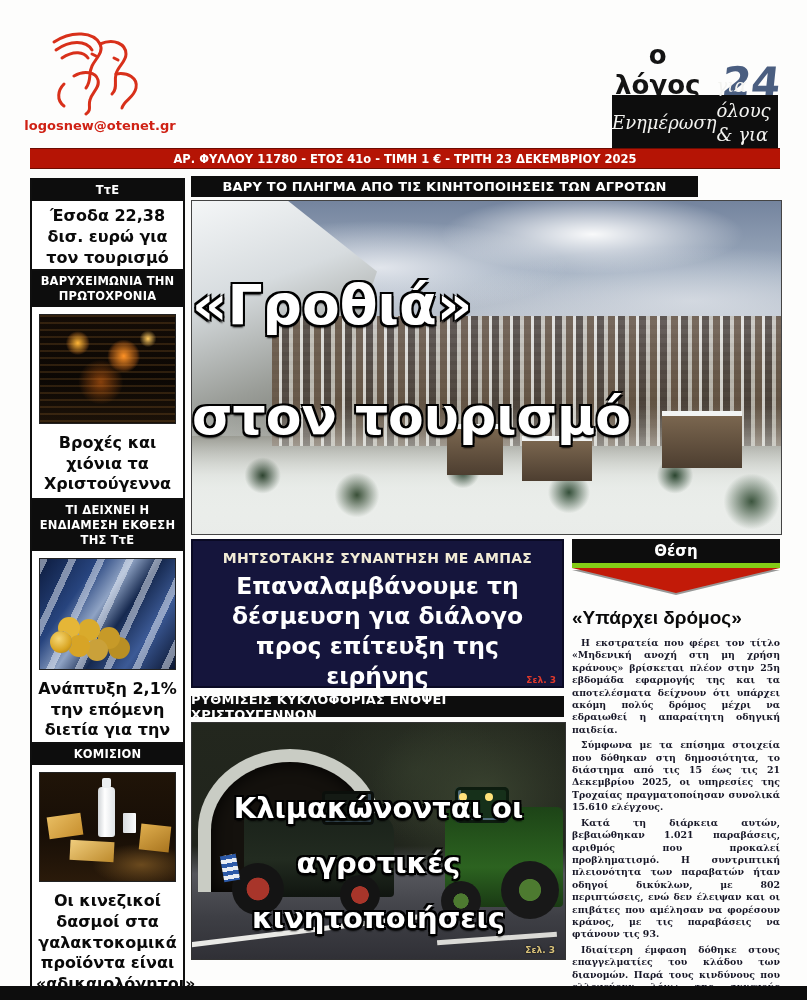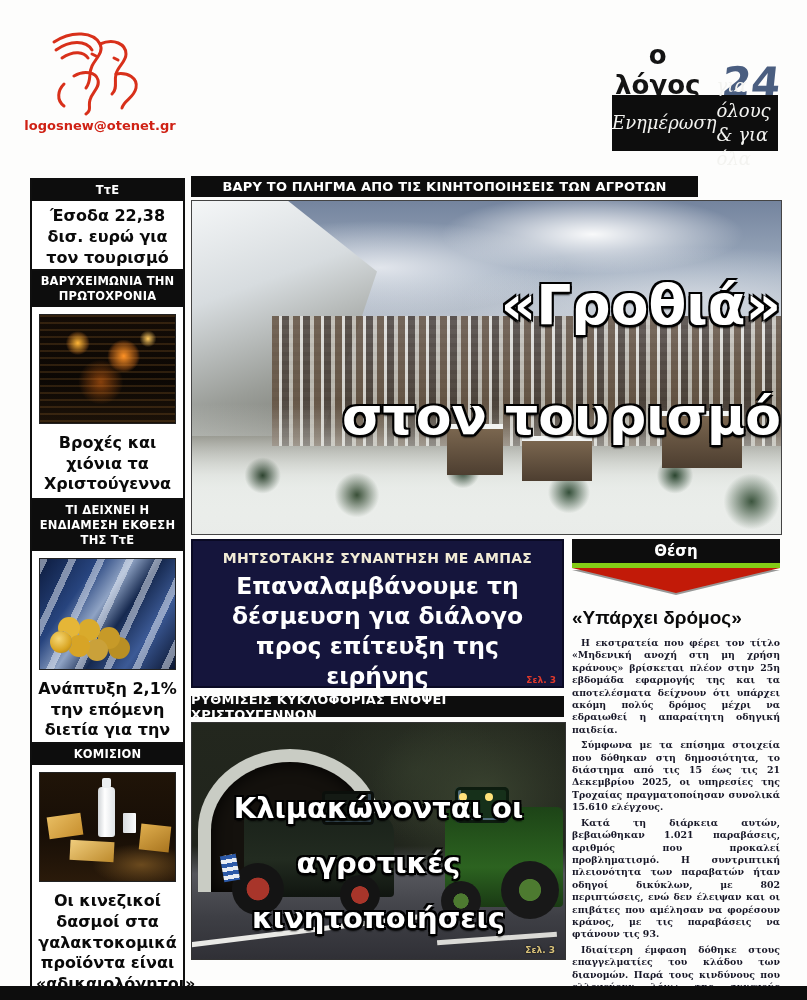--- a/index.html
+++ b/index.html
@@ -81,21 +81,21 @@
   #treeband{position:absolute;left:0;right:0;bottom:0;height:130px;
       background:
         radial-gradient(circle 26px at 12% 55%,#2e4430,transparent 70%),
         radial-gradient(circle 32px at 28% 70%,#3a5038,transparent 70%),
         radial-gradient(circle 24px at 46% 52%,#27402c,transparent 70%),
         radial-gradient(circle 30px at 64% 68%,#35503a,transparent 70%),
         radial-gradient(circle 26px at 82% 55%,#2b4630,transparent 70%),
         radial-gradient(circle 40px at 95% 75%,#3c553e,transparent 70%),
         linear-gradient(180deg,transparent 0%,rgba(240,243,240,.75) 55%,#e9ece9 100%);}
   .house{position:absolute;background:linear-gradient(180deg,#7a664f,#4d3e30);box-shadow:0 -5px 0 #f2f4f3;}
-  #lead-photo .hl{position:absolute;left:0;width:100%;text-align:right;color:#fff;font-weight:bold;
+  #lead-photo .hl{position:absolute;left:0;width:100%;text-align:left;color:#fff;font-weight:bold;
       text-shadow:-2px -2px 0 #000,2px -2px 0 #000,-2px 2px 0 #000,2px 2px 0 #000,0 3px 2px #000;}
   #lead-hl1{top:72px;font-size:55px;}
   #lead-hl2{top:185px;font-size:52px;}
   
   #meeting-box{position:absolute;left:191px;top:539px;width:373px;height:149px;background:#15153c;
       box-shadow:inset 0 0 0 2px #0a0a24;}
   #meeting-box .mk{margin-top:11px;text-align:center;color:#f2ecd6;font-size:14px;font-weight:bold;letter-spacing:.3px;}
   #meeting-box .mh{margin-top:5px;text-align:center;color:#ffffff;font-size:23.5px;font-weight:bold;line-height:1.28;padding:0 14px;}
   #meeting-box .mref{position:absolute;right:8px;bottom:3px;color:#e0392b;font-size:9px;font-weight:bold;}
   
@@ -166,20 +166,21 @@
     <div class="urlrow">
       <span class="dash"></span>
       <span class="url">www.ologos24.gr</span>
     </div>
   </div>
   <div id="tagline">
     <span>Ενημέρωση</span>
     <span>για όλους &amp; για όλα</span>
   </div>
 
+  <div id="issue-bar">ΑΡ. ΦΥΛΛΟΥ 11780 - ΕΤΟΣ 41ο - ΤΙΜΗ 1 € - ΤΡΙΤΗ 23 ΔΕΚΕΜΒΡΙΟΥ 2025</div>
 
   <div class="sbox" style="top:178px;">
     <div class="sb-kicker">ΤτΕ</div>
     <div class="sb-headline">Έσοδα 22,38 δισ. ευρώ για τον τουρισμό στο 10μηνο</div>
     <div class="sb-ref">Σελ. 7</div>
   </div>
 
   <div class="sbox" style="top:269px;">
     <div class="sb-kicker">ΒΑΡΥΧΕΙΜΩΝΙΑ ΤΗΝ ΠΡΩΤΟΧΡΟΝΙΑ</div>
     <div class="sb-img scene-night"></div>

